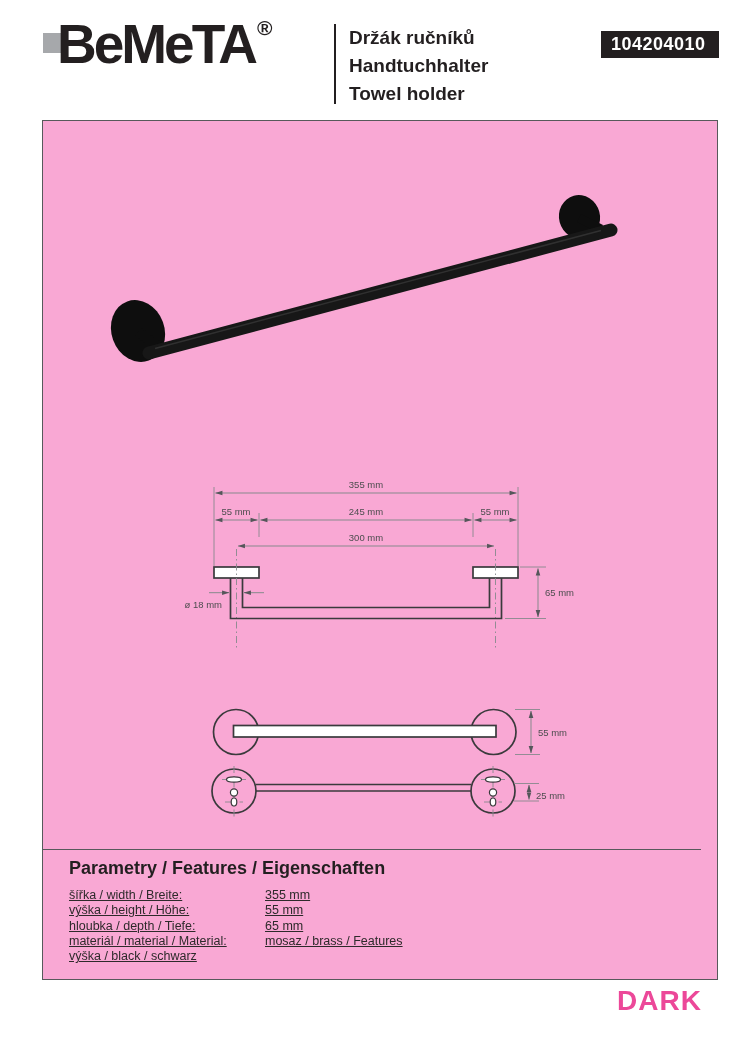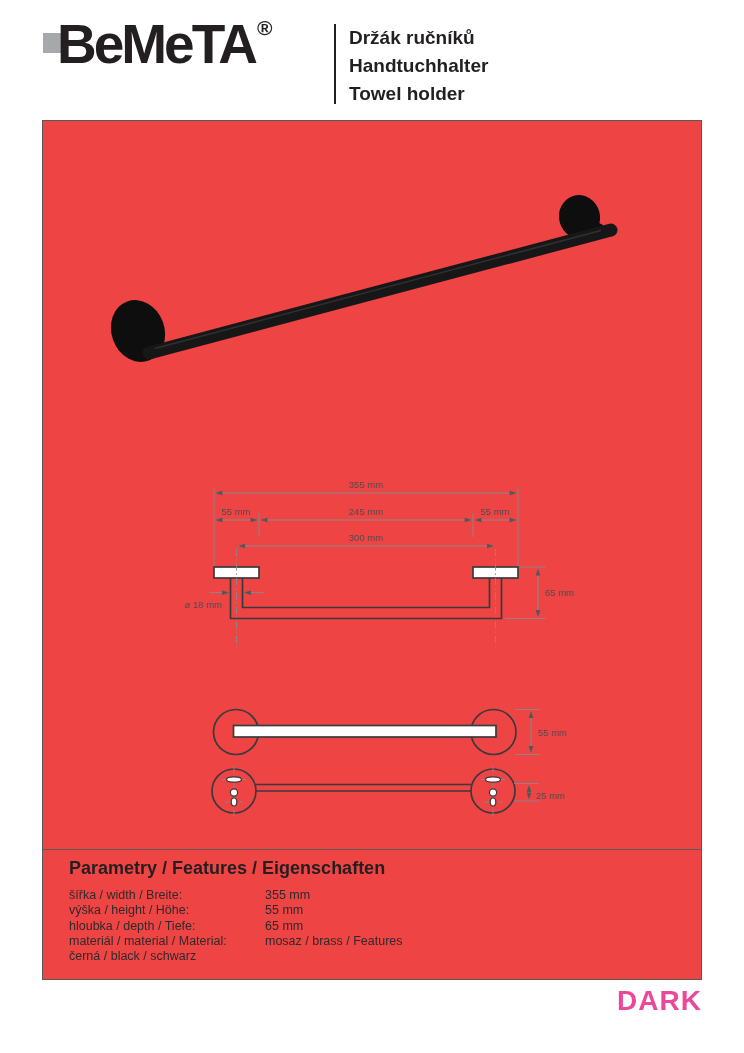--- a/index.html
+++ b/index.html
@@ -8,27 +8,27 @@
     font-family:"Liberation Sans", sans-serif; overflow:hidden; color:#231f20;
   }
   
   .logo-square { position:absolute; left:43px; top:33px; width:20px; height:20px; background:#a6a8ab; }
   .brand { position:absolute; left:57px; top:17px; font-size:55px; font-weight:bold; letter-spacing:-3px; line-height:1; color:#231f20; white-space:nowrap; }
   .brand .reg { font-size:21px; letter-spacing:0; vertical-align:28px; margin-left:2px; }
   .header-divider { position:absolute; left:334px; top:24px; width:2px; height:80px; background:#231f20; }
   .product-names { position:absolute; left:349px; top:24px; font-size:19px; font-weight:bold; line-height:28px; color:#231f20; }
   .code-badge { position:absolute; left:601px; top:31px; width:118px; height:27px; background:#231f20; color:#ffffff; font-size:18px; font-weight:bold; line-height:27px; padding-left:10px; box-sizing:border-box; letter-spacing:0.5px; }
   
-  .sheet-box { position:absolute; left:42px; top:120px; width:658px; height:858px; border:1px solid #58595b; background:#ef4444; }
+  .sheet-box { position:absolute; left:42px; top:120px; width:658px; height:858px; border:1px solid #58595b; background:#f9a8d4;padding-left:16px; }
   .graphics { position:absolute; left:0; top:0; width:658px; height:858px; }
   
   .params-sep { position:absolute; left:0; top:728px; width:658px; border-top:1px solid #58595b; }
   .params-title { position:absolute; left:26px; top:737px; font-size:18px; font-weight:bold; color:#231f20; }
   .params { position:absolute; left:26px; top:767px; font-size:12.5px; line-height:15.3px; color:#2e2a2b; }
-  .param-row { display:flex; }
+  .param-row { display:flex;text-decoration:underline; }
   .param-label { width:196px; }
   
   .collection { position:absolute; right:42px; top:985px; font-size:28px; font-weight:bold; letter-spacing:1px; color:#ec4899; }
   
   .part  { fill:none; stroke:#3a3a3c; stroke-width:1.7; }
   .partf { fill:#ffffff; stroke:#3a3a3c; stroke-width:1.7; }
   .thin  { fill:#ffffff; stroke:#3a3a3c; stroke-width:1.2; }
   .dim   { stroke:#87898c; stroke-width:1; fill:none; }
   .ext   { stroke:#87898c; stroke-width:0.9; fill:none; }
   .cl    { stroke:#87898c; stroke-width:0.9; fill:none; stroke-dasharray:7 3 1.5 3; }
@@ -40,20 +40,21 @@
 <div class="page">
 
   <div class="logo-square"></div>
   <div class="brand"><span>BeMeTA</span><span class="reg">®</span></div>
   <div class="header-divider"></div>
   <div class="product-names">
     <div>Držák ručníků</div>
     <div>Handtuchhalter</div>
     <div>Towel holder</div>
   </div>
+  <div class="code-badge">104204010</div>
 
   <div class="sheet-box">
 
     <svg class="graphics" viewBox="0 0 658 858">
       <defs>
         <marker id="arr" viewBox="0 0 8 6" refX="7.6" refY="3" markerWidth="7.5" markerHeight="5.5" orient="auto-start-reverse">
           <path d="M0,0.5 8,3 0,5.5 Z" fill="#55565a"></path>
         </marker>
       </defs>
 
@@ -159,20 +160,20 @@
       </div>
       <div class="param-row">
         <span class="param-label">hloubka / depth / Tiefe:</span>
         <span class="param-value">65 mm</span>
       </div>
       <div class="param-row">
         <span class="param-label">materiál / material / Material:</span>
         <span class="param-value">mosaz / brass / Features</span>
       </div>
       <div class="param-row">
-        <span class="param-value">černá / black / schwarz</span>
+        <span class="param-value">výška / black / schwarz</span>
       </div>
     </div>
   </div>
 
   <div class="collection">DARK</div>
 
 </div>
 
 </body></html>

